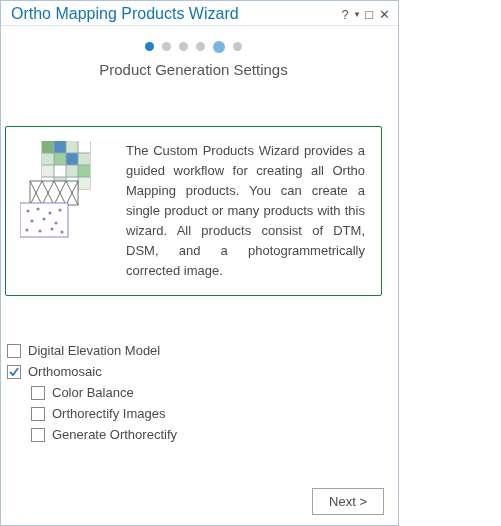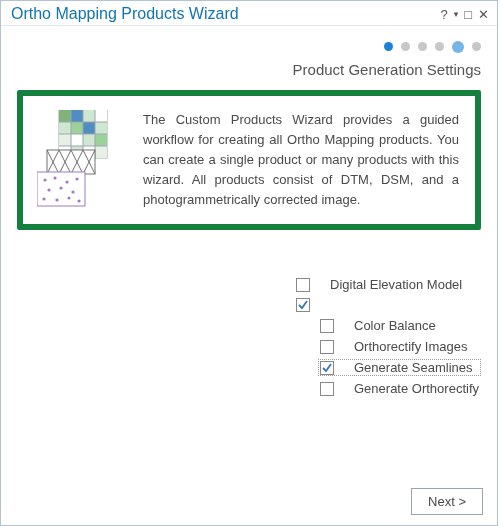--- a/index.html
+++ b/index.html
@@ -5,21 +5,21 @@
   * { box-sizing: border-box; }
   body {
     margin: 0;
     padding: 0;
     font-family: "Segoe UI", Arial, sans-serif;
     font-size: 12px;
     background: #fff;
     color: #4a4a4a;
   }
   .window {
-    width: 498px;
+    width: 399px;
     height: 526px;
     border: 1px solid #b0c4d4;
     background: #fff;
     display: flex;
     flex-direction: column;
   }
   .titlebar {
     display: flex;
     align-items: center;
     justify-content: space-between;
@@ -34,68 +34,68 @@
   .win-controls {
     display: flex;
     align-items: center;
     gap: 6px;
     color: #555;
     font-size: 13px;
   }
   .win-controls span { cursor: pointer; line-height: 1; }
   .body {
     flex: 1;
-    padding: 8px 16px 12px 16px;
+    padding: 8px 16px 12px 4px;
     display: flex;
     flex-direction: column;
-    align-items: flex-end;
   }
   .stepper {
     display: flex;
     justify-content: center;
     gap: 8px;
     margin: 8px 0 4px 0;
   }
   .dot {
     width: 9px; height: 9px; border-radius: 50%;
     background: #c7c7c7;
   }
   .dot.active { background: #1b82d6; }
   .dot.large { width: 12px; height: 12px; background: #76b6e6; margin-top:-1.5px;}
   .subtitle {
     text-align: center;
     font-size: 15px;
     color: #555;
     margin: 4px 0 12px 0;
   }
   .info-box {
-    border: 6px solid #15803d;
+    border: 1px solid #15803d;
     border-radius: 2px;
     padding: 14px 16px 14px 14px;
     display: flex;
     gap: 16px;
     align-items: flex-start;
+    margin-top: 36px;
   }
   .icon-stack svg { display: block; }
   .info-text {
     flex: 1;
     font-size: 13px;
     line-height: 1.55;
     text-align: justify;
     color: #4a4a4a;
   }
   .options {
     margin-top: 42px;
     font-size: 13px;
     color: #4a4a4a;
   }
   .opt {
     display: flex;
     align-items: center;
-    gap: 20px;
+    gap: 7px;
     margin: 4px 0;
     padding: 1px 2px;
     cursor: pointer;
   }
   .opt.sub { margin-left: 24px; }
   .opt.focused { border: 1px dotted #9a9a9a; padding: 0 1px; }
   .cb {
     width: 14px; height: 14px;
     border: 1px solid #888;
     background: #fff;
@@ -208,40 +208,33 @@
         <span class="cb"></span>
         <span>Digital Elevation Model</span>
       </label>
 
       <label class="opt">
         <span class="cb">
           <svg width="10" height="10" viewBox="0 0 10 10">
               <path d="M1 5 L4 8 L9 1" stroke="#3a79b5" stroke-width="1.8" fill="none"></path>
             </svg>
         </span>
+        <span>Orthomosaic</span>
       </label>
 
       <label class="opt sub">
         <span class="cb"></span>
         <span>Color Balance</span>
       </label>
 
       <label class="opt sub">
         <span class="cb"></span>
         <span>Orthorectify Images</span>
       </label>
 
-      <label class="opt sub focused">
-        <span class="cb">
-          <svg width="10" height="10" viewBox="0 0 10 10">
-              <path d="M1 5 L4 8 L9 1" stroke="#3a79b5" stroke-width="1.8" fill="none"></path>
-            </svg>
-        </span>
-        <span>Generate Seamlines</span>
-      </label>
 
       <label class="opt sub">
         <span class="cb"></span>
         <span>Generate Orthorectify</span>
       </label>
 
     </div>
 
   </div>
 

